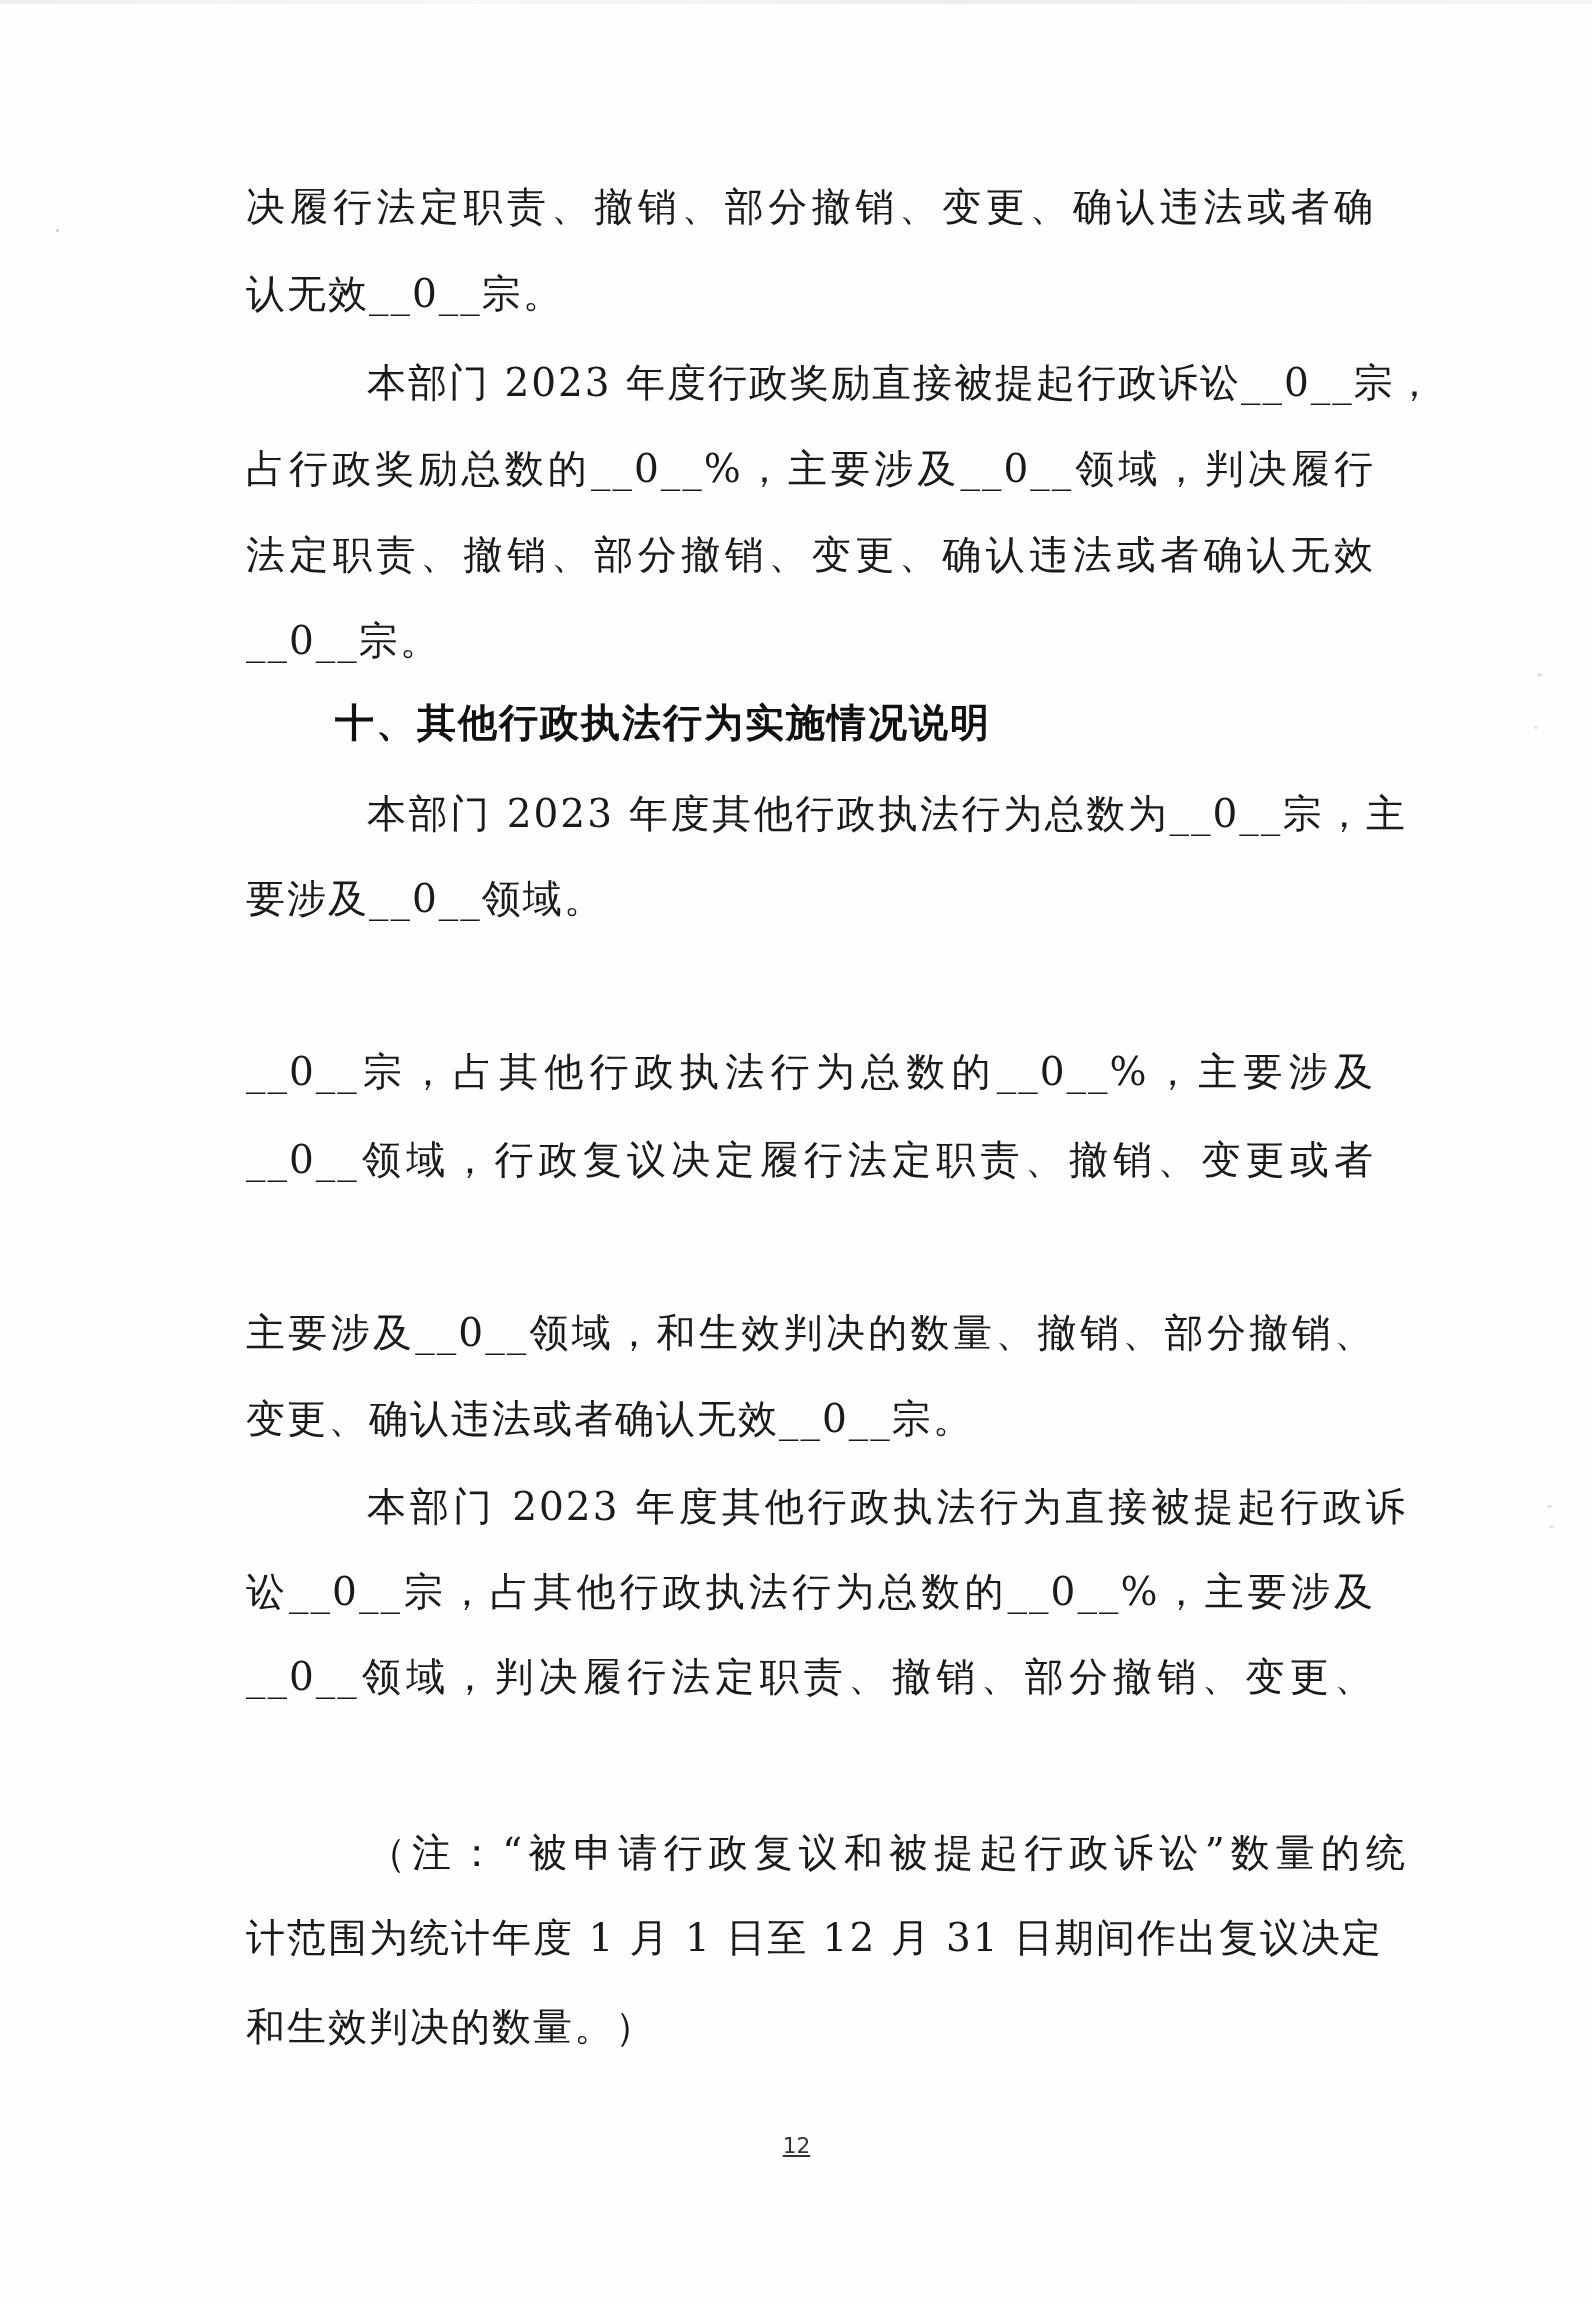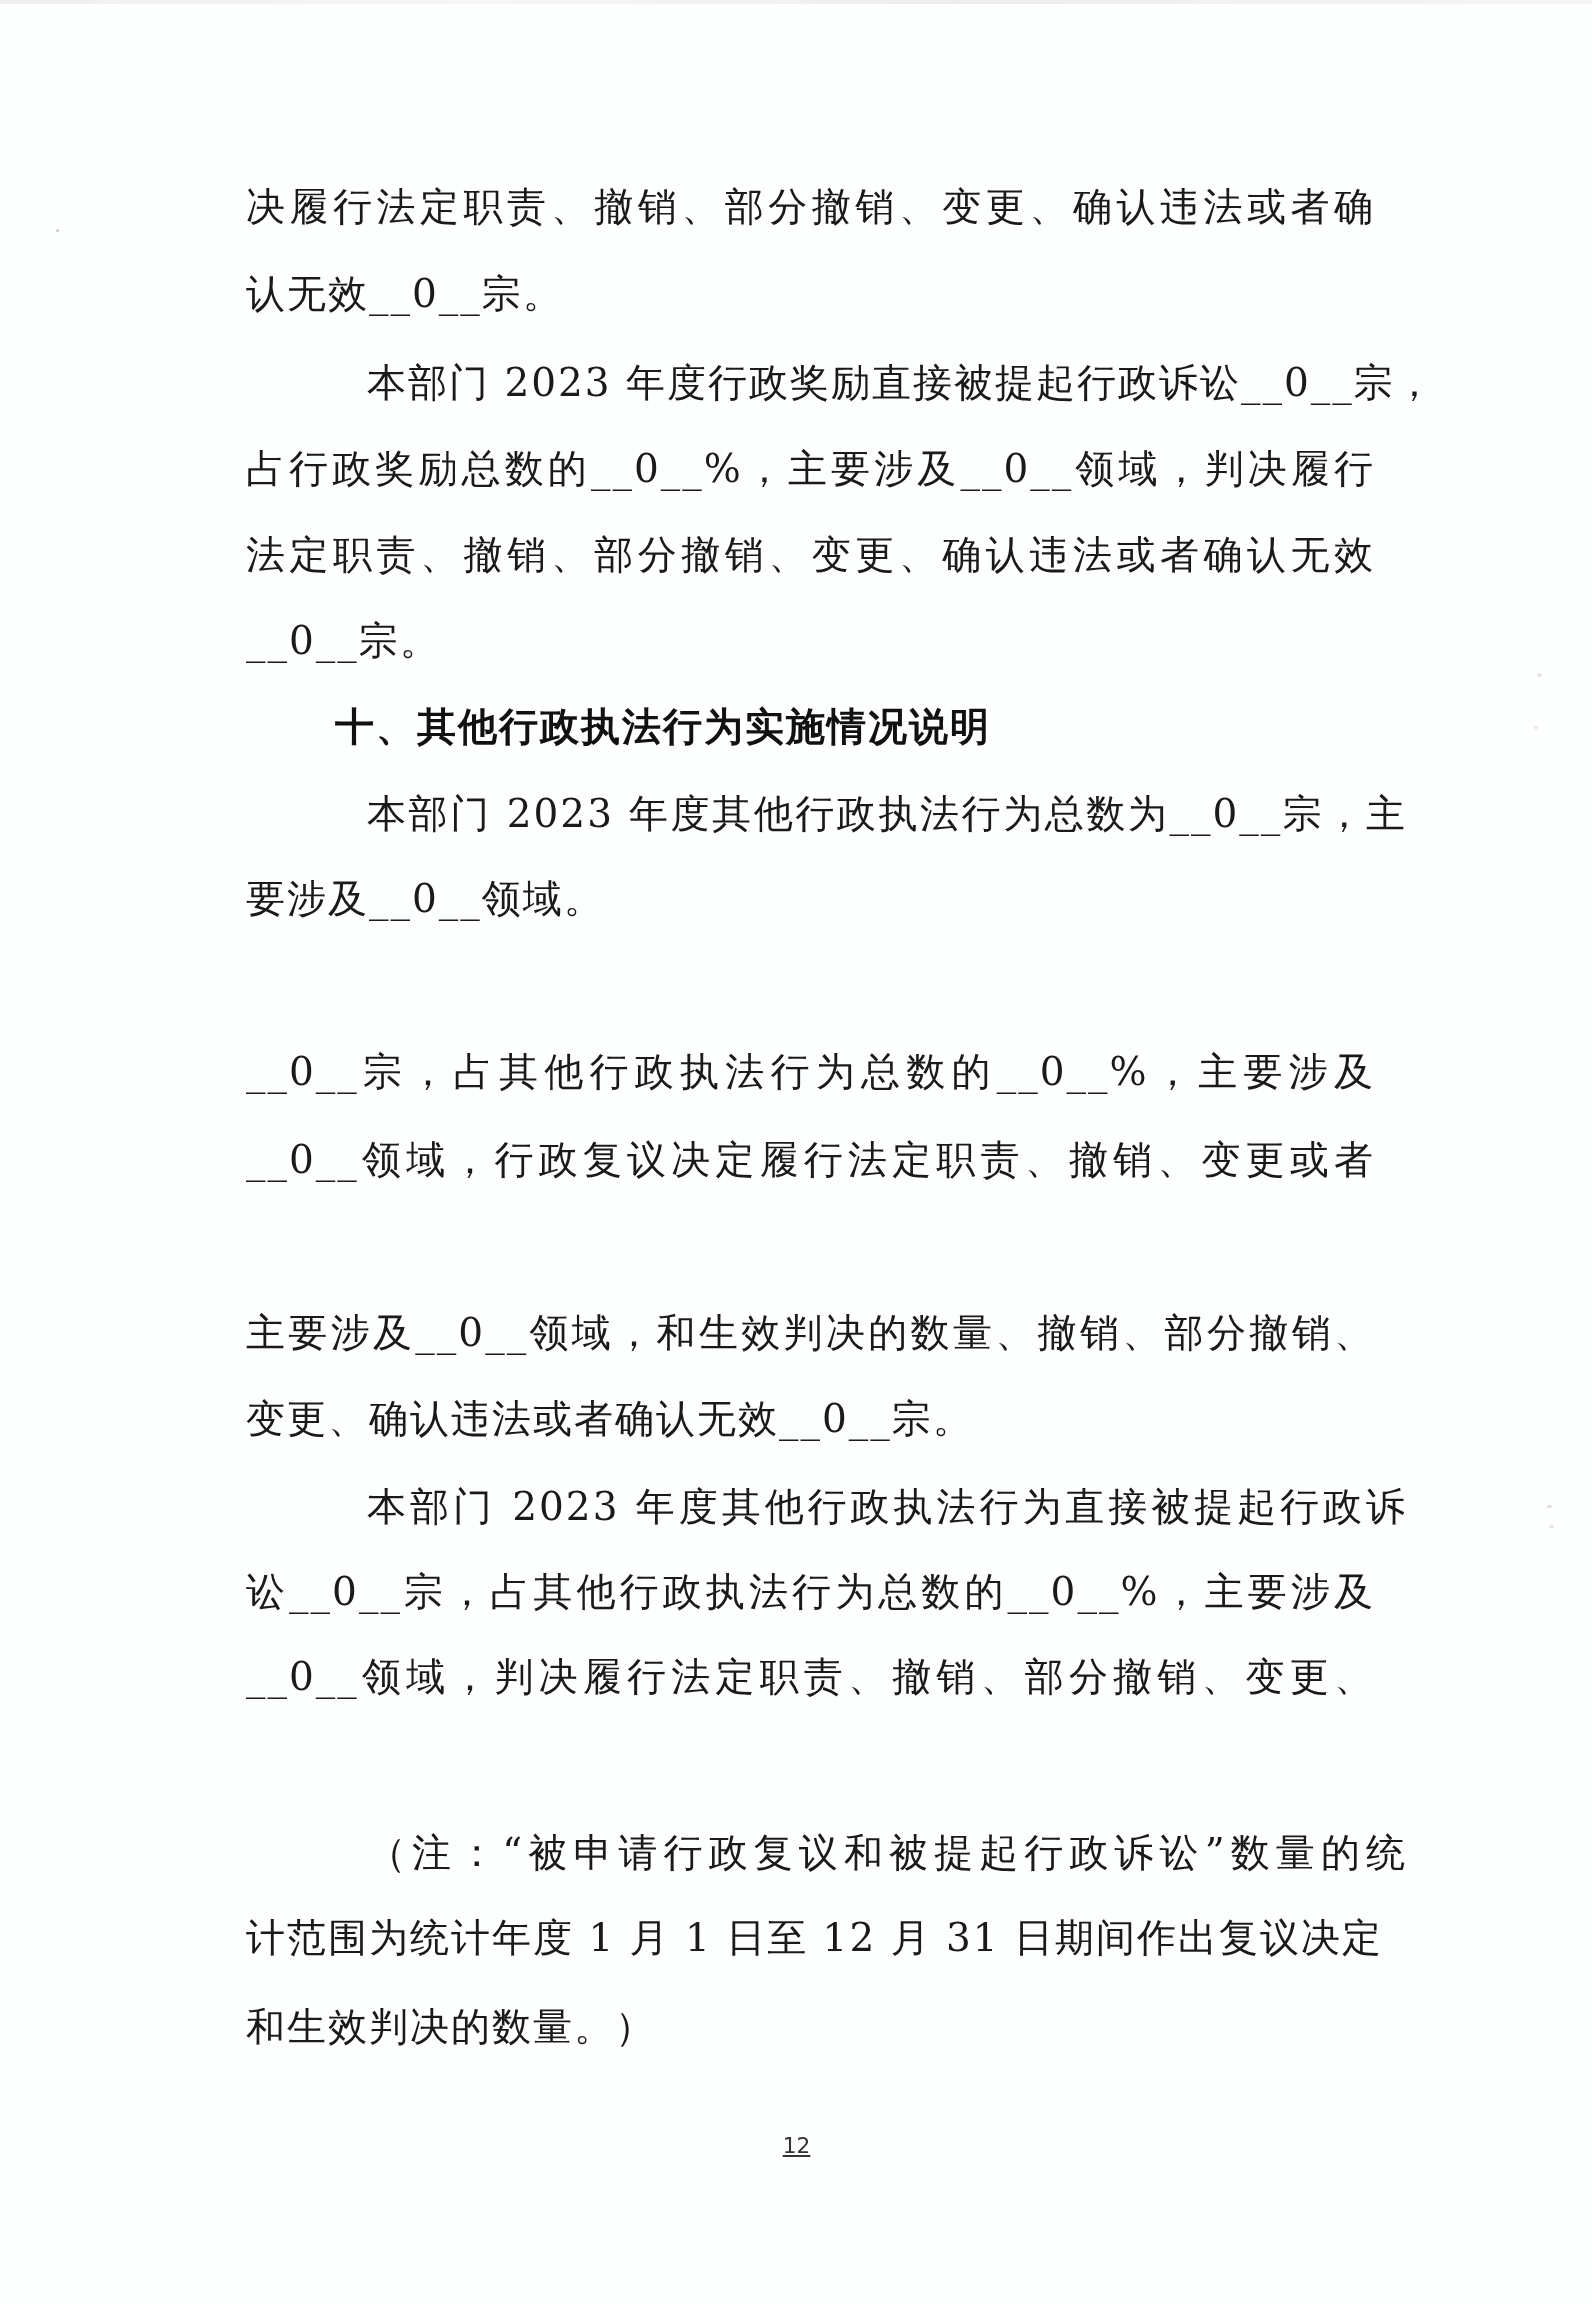--- a/index.html
+++ b/index.html
@@ -22,21 +22,21 @@
     position: absolute; left: 0; width: 1129px;
     font-size: 39px; line-height: 47px; height: 47px;
     white-space: nowrap;
     text-align: justify; text-align-last: justify;
     letter-spacing: 2px;
   }
   .line.indent { left: 89px; width: 1040px; margin-left: 32px; }
   .line.last { text-align-last: left; }
   .heading {
     position: absolute; left: 89px;
-    font-family: Liberation Serif, serif;
+    font-family: Liberation Mono, monospace;
     font-weight: bold; font-size: 39px; line-height: 47px;
     letter-spacing: 2px; white-space: nowrap; color: #111;
   }
   .page-number {
     position: absolute; left: 0; width: 1593px; top: 2133px;
     text-align: center;
     font-family: "DejaVu Sans", "Liberation Sans", sans-serif;
     font-size: 21.7px; color: #333; text-decoration: underline;
   }
   .speck { position: absolute; background: #c9c9c9; border-radius: 50%; }

